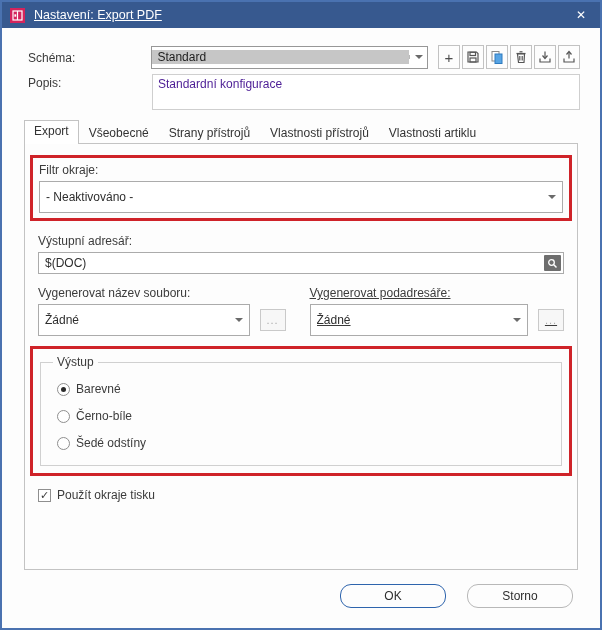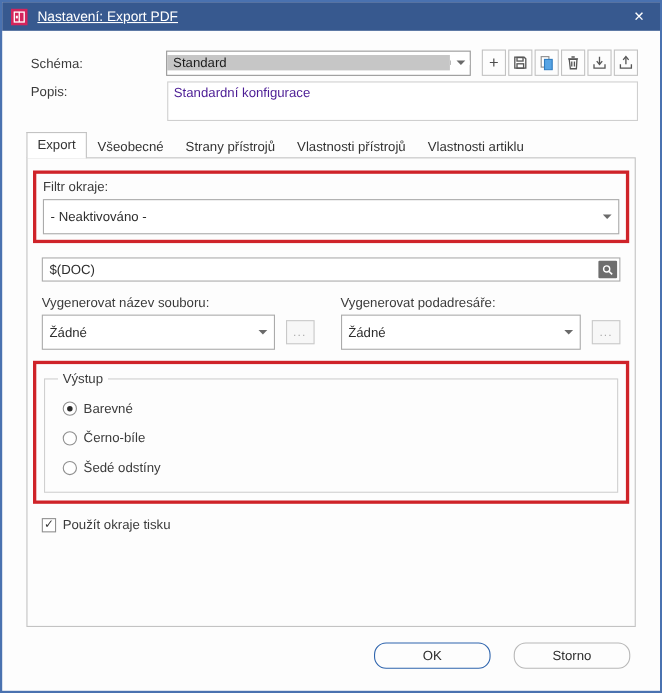--- a/index.html
+++ b/index.html
@@ -88,21 +88,21 @@
     align-items: center; padding: 0 2px 0 6px; margin-top: 4px;
   }
   .input-like .inp-text { flex: 1; color: #2e2e2e; }
   .search-btn {
     width: 17px; height: 16px; background: #6e6e6e; display: flex;
     align-items: center; justify-content: center; border-radius: 1px;
   }
 
   .two-col { display: flex; margin: 12px 13px 0 13px; }
   .col-left  { width: 249px; margin-right: 24px; }
-  .col-right { width: 256px; }
+  .col-right { width: 256px; text-decoration: underline; }
   .combo-with-btn { display: flex; align-items: center; margin-top: 4px; }
   .combo-with-btn .select-like { flex: 1; margin-top: 0; }
   .ellipsis-btn {
     width: 26px; height: 22px; margin-left: 10px; border: 1px solid #c9c9c9;
     background: #f7f7f7; color: #ababab; display: flex; align-items: center; justify-content: center;
     font-size: 11px; letter-spacing: 1px; line-height: 1;
   }
 
   
   fieldset.group {
@@ -222,20 +222,21 @@
 
     <div class="red-box filter">
       <span class="field-label">Filtr okraje:</span>
       <div class="select-like">
         <span class="sel-text">- Neaktivováno -</span>
         <span class="arrow-down"></span>
       </div>
     </div>
 
     <div class="panel-section">
+      <span class="field-label">Výstupní adresář:</span>
       <div class="input-like">
         <span class="inp-text">$(DOC)</span>
         <span class="search-btn">
           <svg width="11" height="11" viewBox="0 0 11 11">
             <circle cx="4.5" cy="4.5" r="2.8" fill="none" stroke="#fff" stroke-width="1.3"></circle>
             <line x1="6.8" y1="6.8" x2="9.5" y2="9.5" stroke="#fff" stroke-width="1.5"></line>
           </svg>
         </span>
       </div>
     </div>

